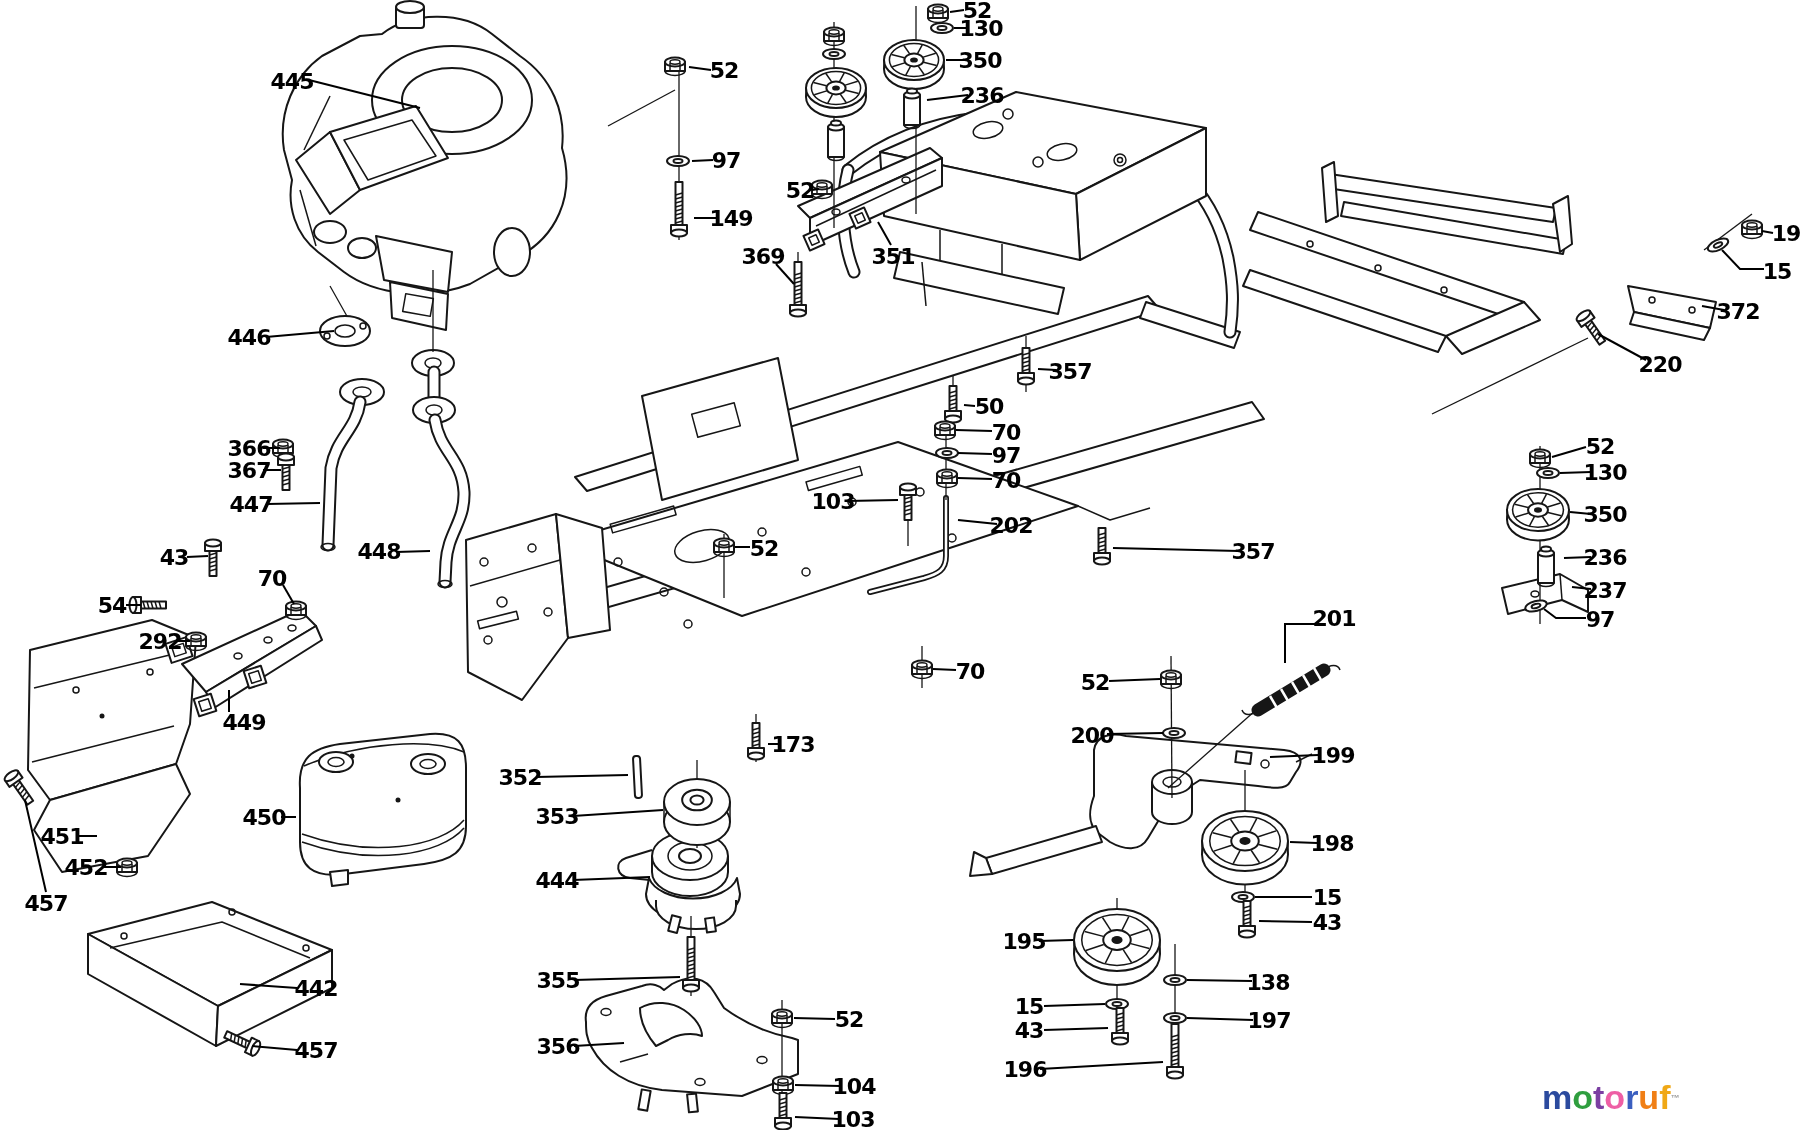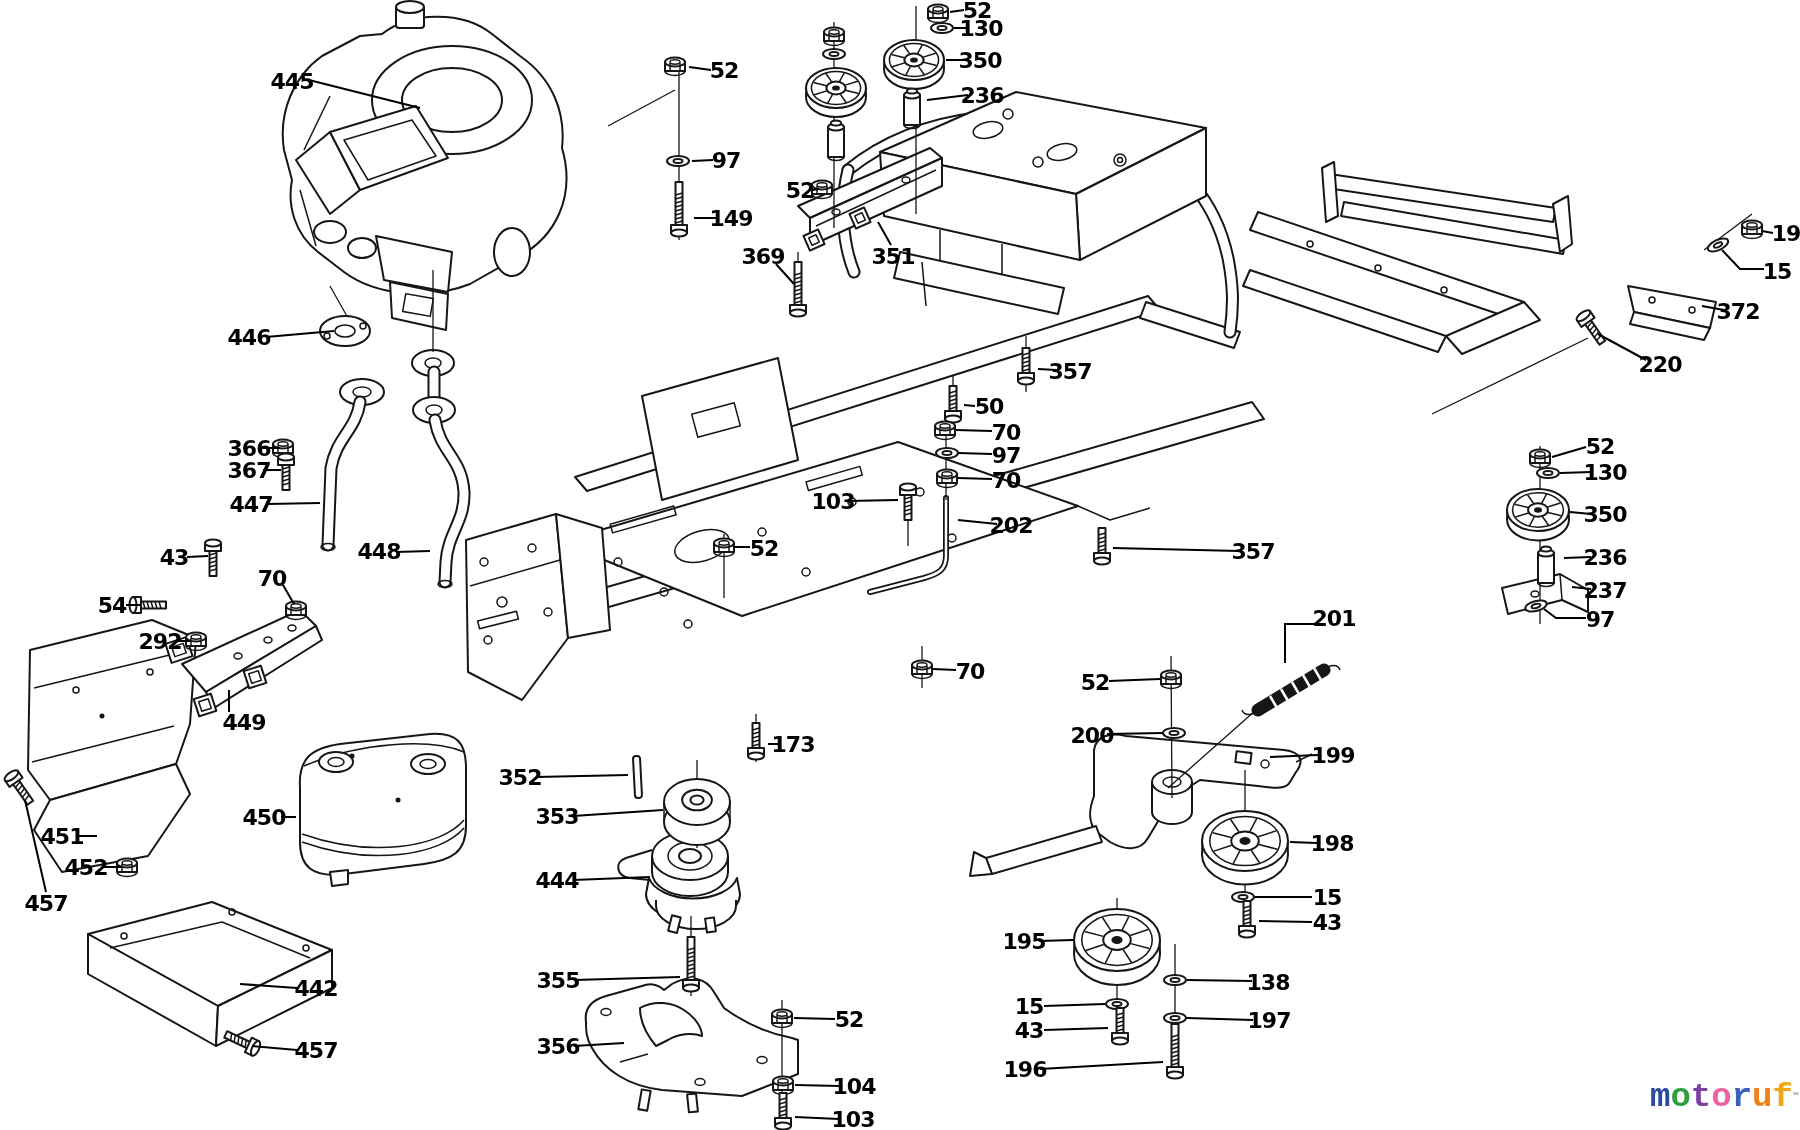--- a/index.html
+++ b/index.html
@@ -9,22 +9,22 @@
   .w{fill:#ffffff;stroke:#161616;stroke-width:2;stroke-linejoin:round;}
   .n{fill:none;stroke:#161616;stroke-width:1.5;stroke-linejoin:round;}
   .d{fill:#161616;stroke:none;}
   .thin{fill:none;stroke:#161616;stroke-width:1.3;}
   .to{fill:none;stroke:#161616;stroke-width:13;stroke-linecap:round;}
   .ti{fill:none;stroke:#ffffff;stroke-width:9;stroke-linecap:round;}
   .tube-s{fill:none;stroke:#161616;stroke-width:6;stroke-linecap:round;}
   .tube-si{fill:none;stroke:#ffffff;stroke-width:2.5;stroke-linecap:round;}
   .ldr{fill:none;stroke:#000;stroke-width:2;}
   text.lbl{font:bold 22px "DejaVu Sans",sans-serif;letter-spacing:-1px;fill:#000;text-anchor:middle;}
-  .logo{position:absolute;left:1650px;top:1078px;display:flex;align-items:center;
-        font-family:Liberation Mono, monospace;font-weight:bold;}
+  .logo{position:absolute;left:1542px;top:1078px;display:flex;align-items:center;
+        font-family:Liberation Sans, sans-serif;font-weight:bold;}
   .logo-word span{font-size:34px;}
   .logo-tm{font-size:9px;color:#9a9a9a;vertical-align:super;}
 </style>
 </head>
 <body>
 
 <div class="stage">
 <svg id="diagram" width="1800" height="1130" viewBox="0 0 1800 1130">
   <defs>
     <g id="g-nut">

